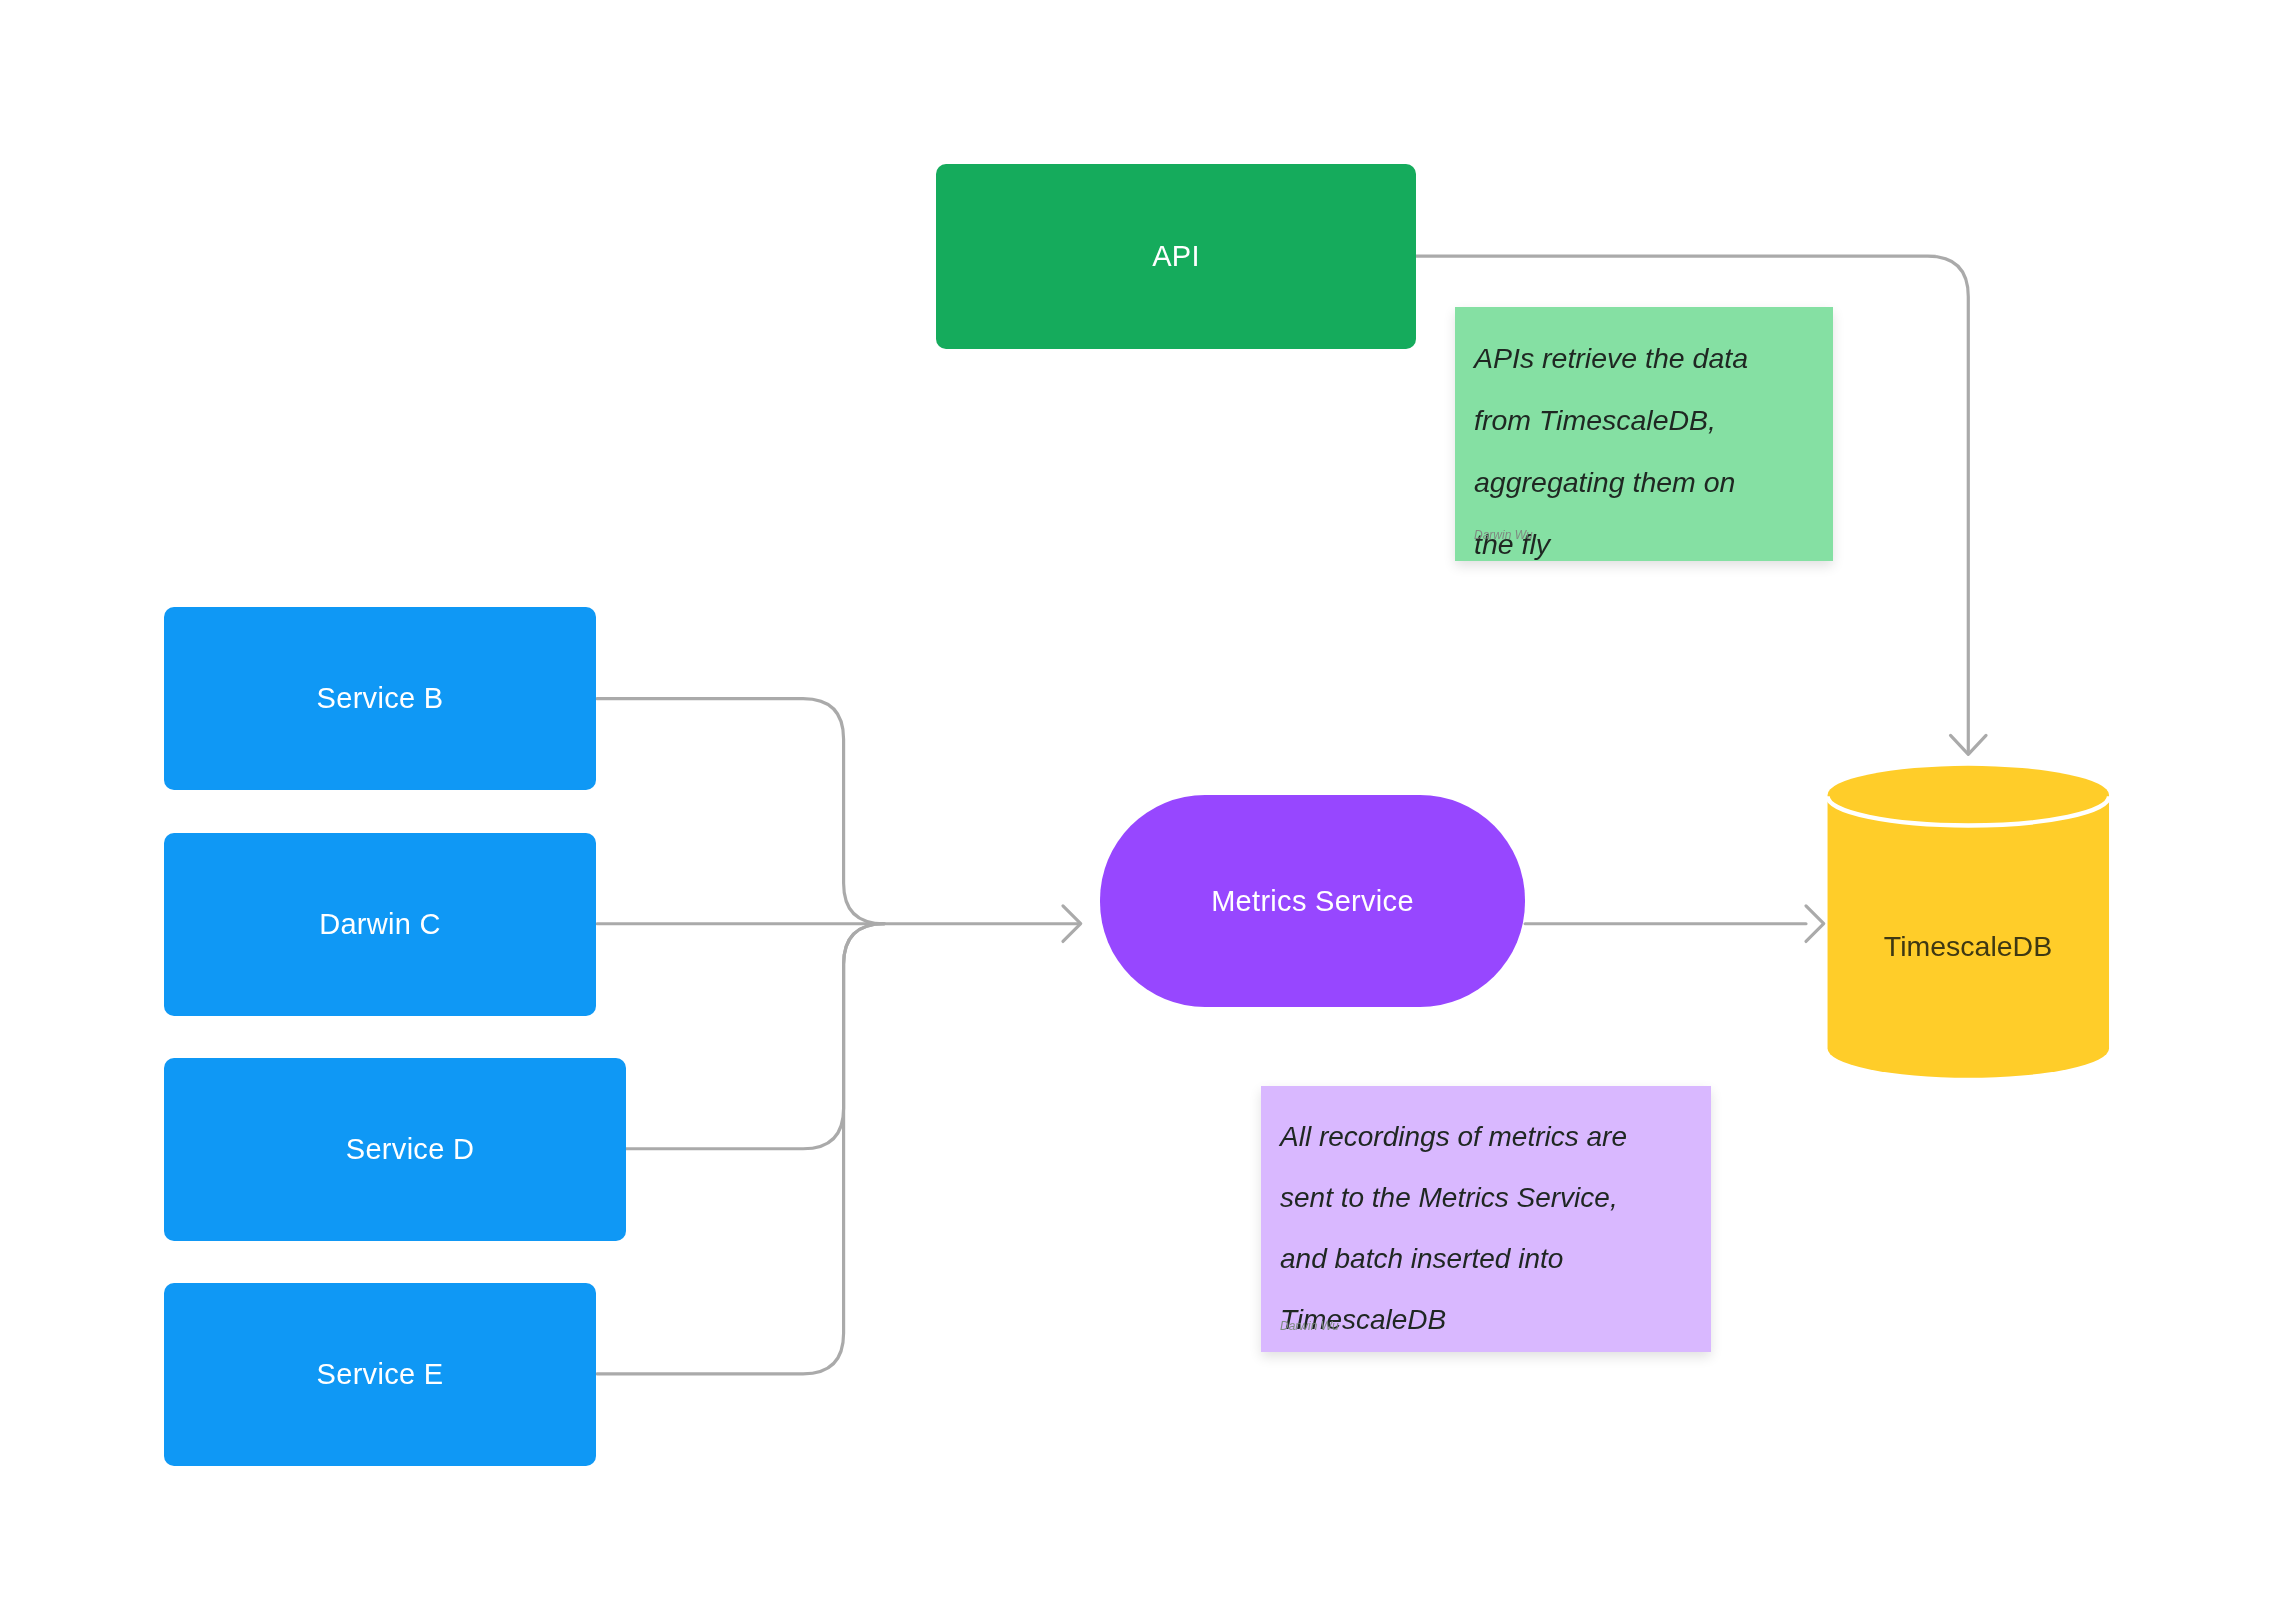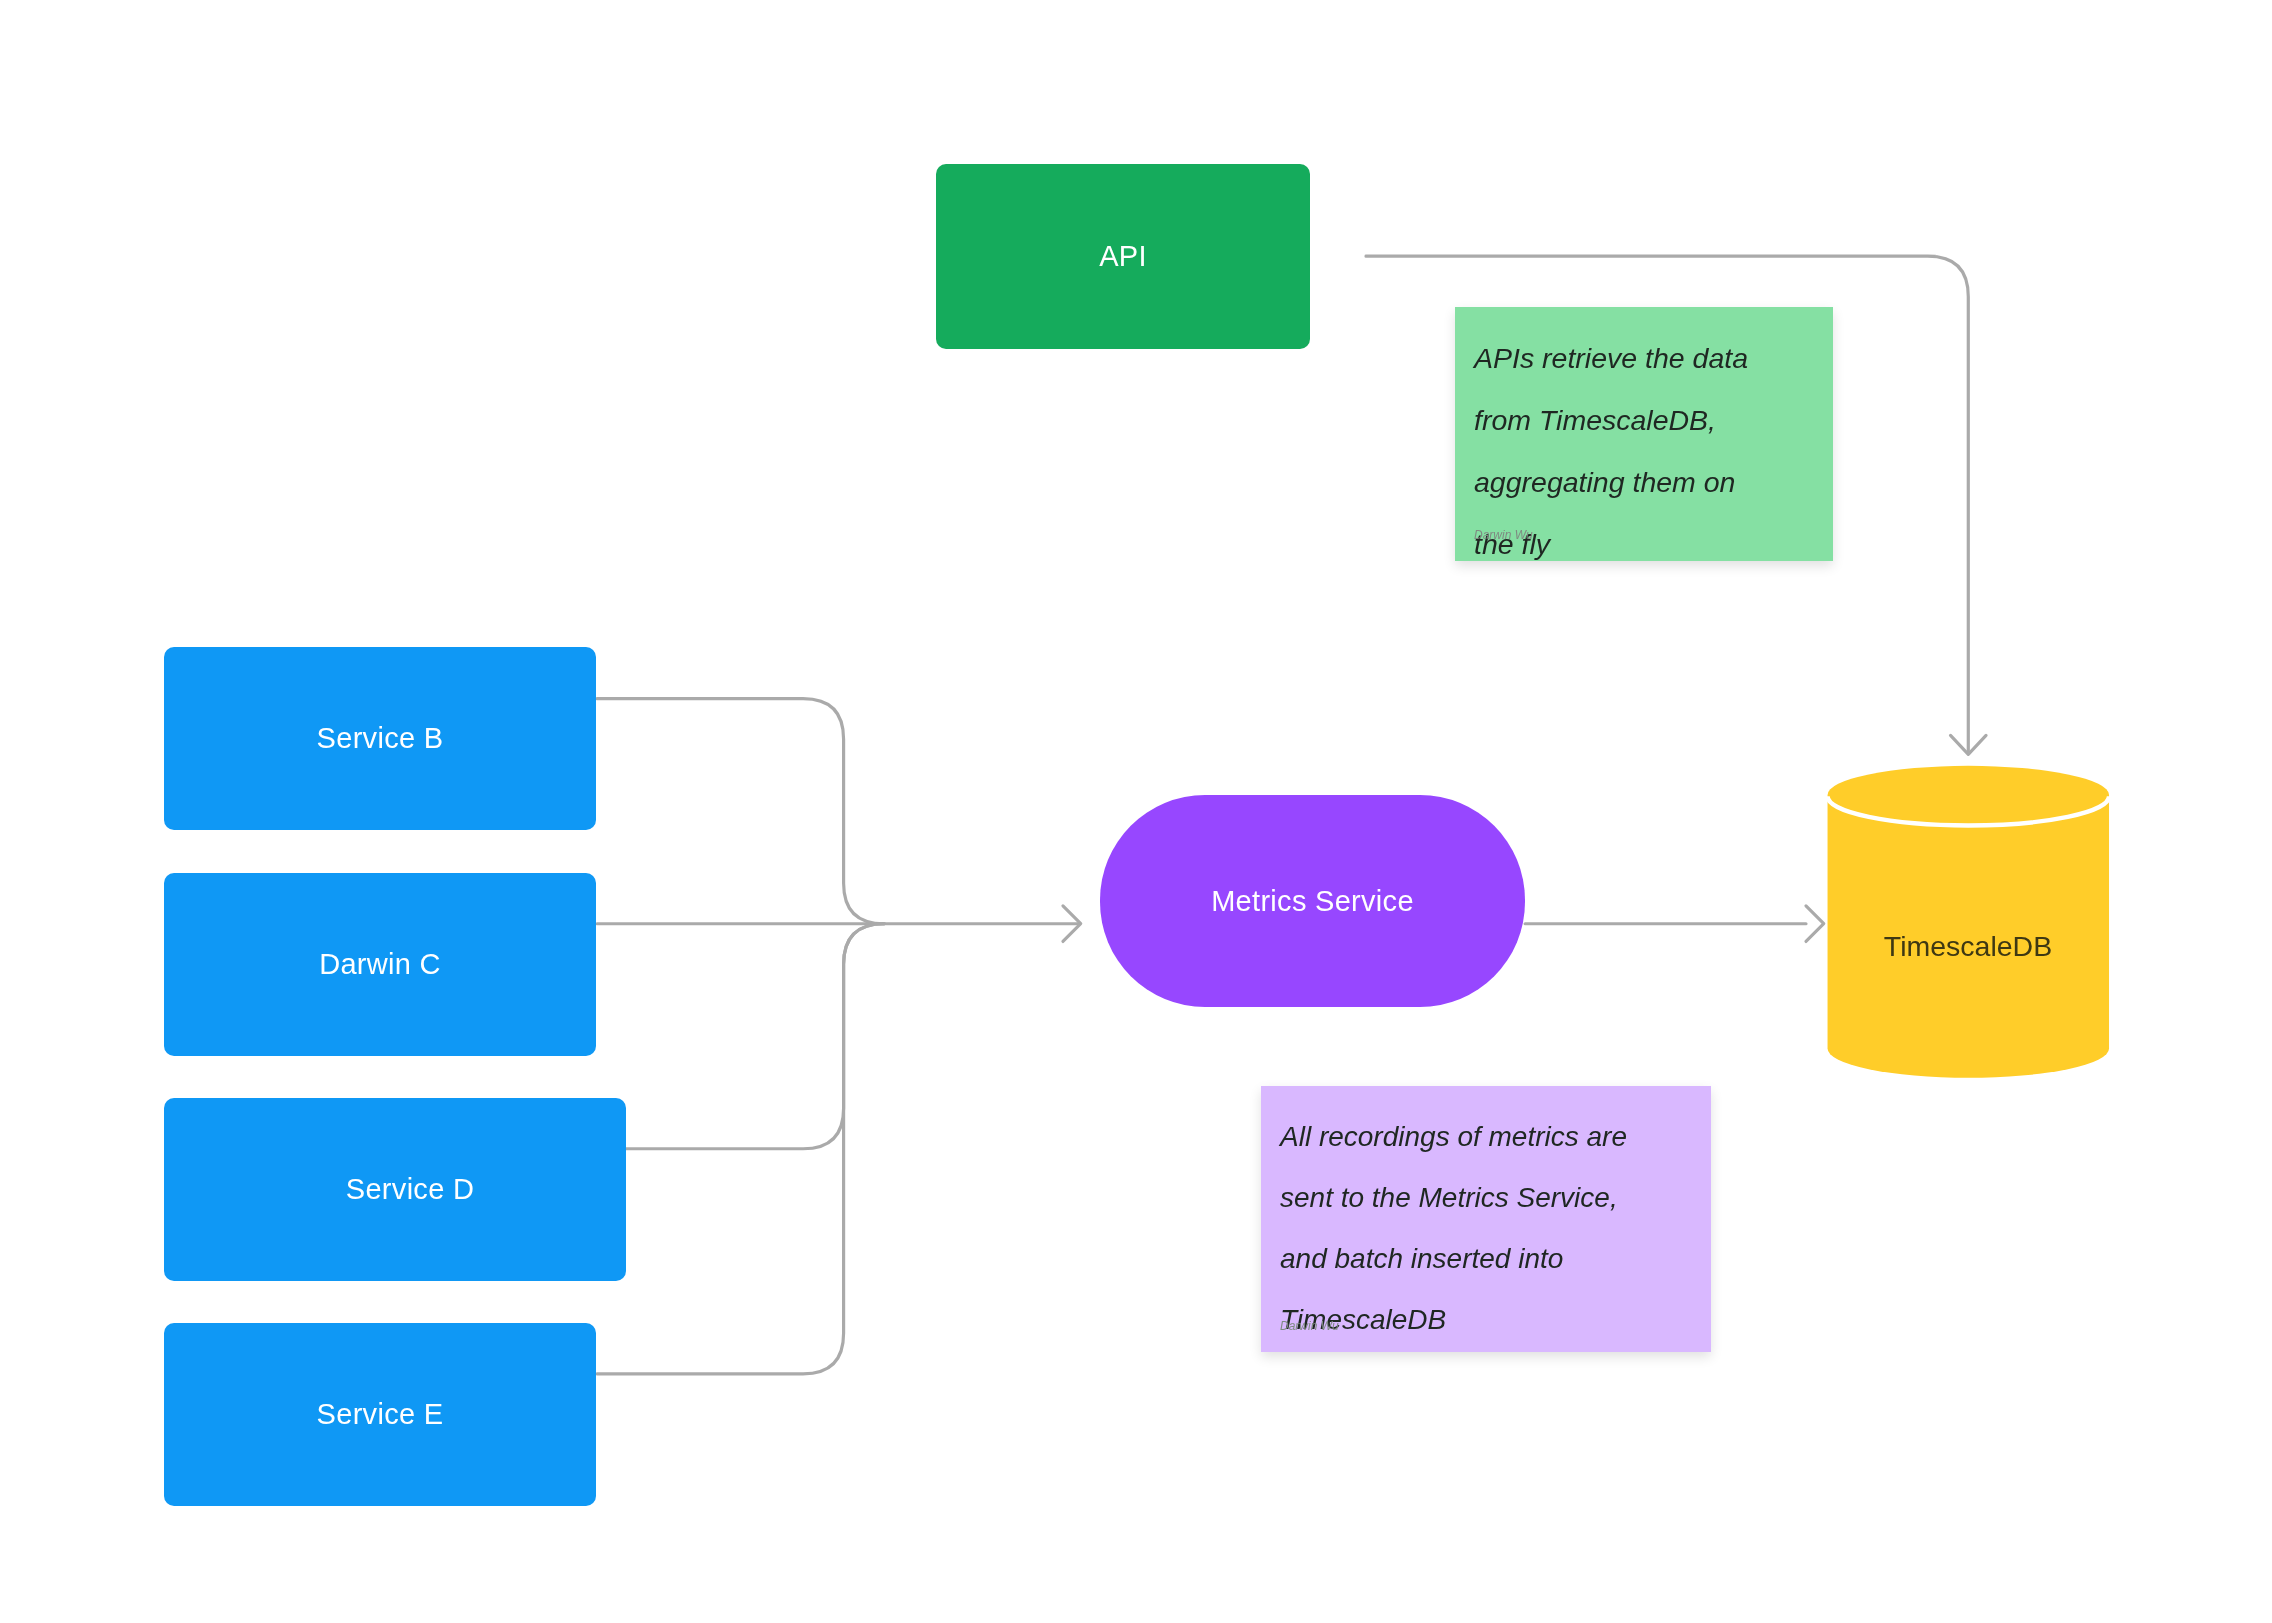--- a/index.html
+++ b/index.html
@@ -39,30 +39,29 @@
     display: flex;
     align-items: center;
     justify-content: center;
     color: var(--node_text);
     font-size: 29px;
     letter-spacing: 0.3px;
     text-align: center;
   }
   #node-api {
     left: 936px; top: 164px;
-    width: 374px; height: 185px;
+    width: 480px; height: 185px;
     background: var(--green);
     border-radius: 10px;
   }
   .service-node {
     left: 164px;
     width: 432px; height: 183px;
     background: var(--blue);
     border-radius: 10px;
-    margin-top: 40px;
   }
   #service-0 { top: 607px; }
   #service-1 { top: 833px; }
   #service-2 { top: 1058px; padding-left: 30px; }
   #service-3 { top: 1283px; }
   #node-metrics {
     left: 1100px; top: 795px;
     width: 425px; height: 212px;
     background: var(--purple);
     border-radius: 105px;

